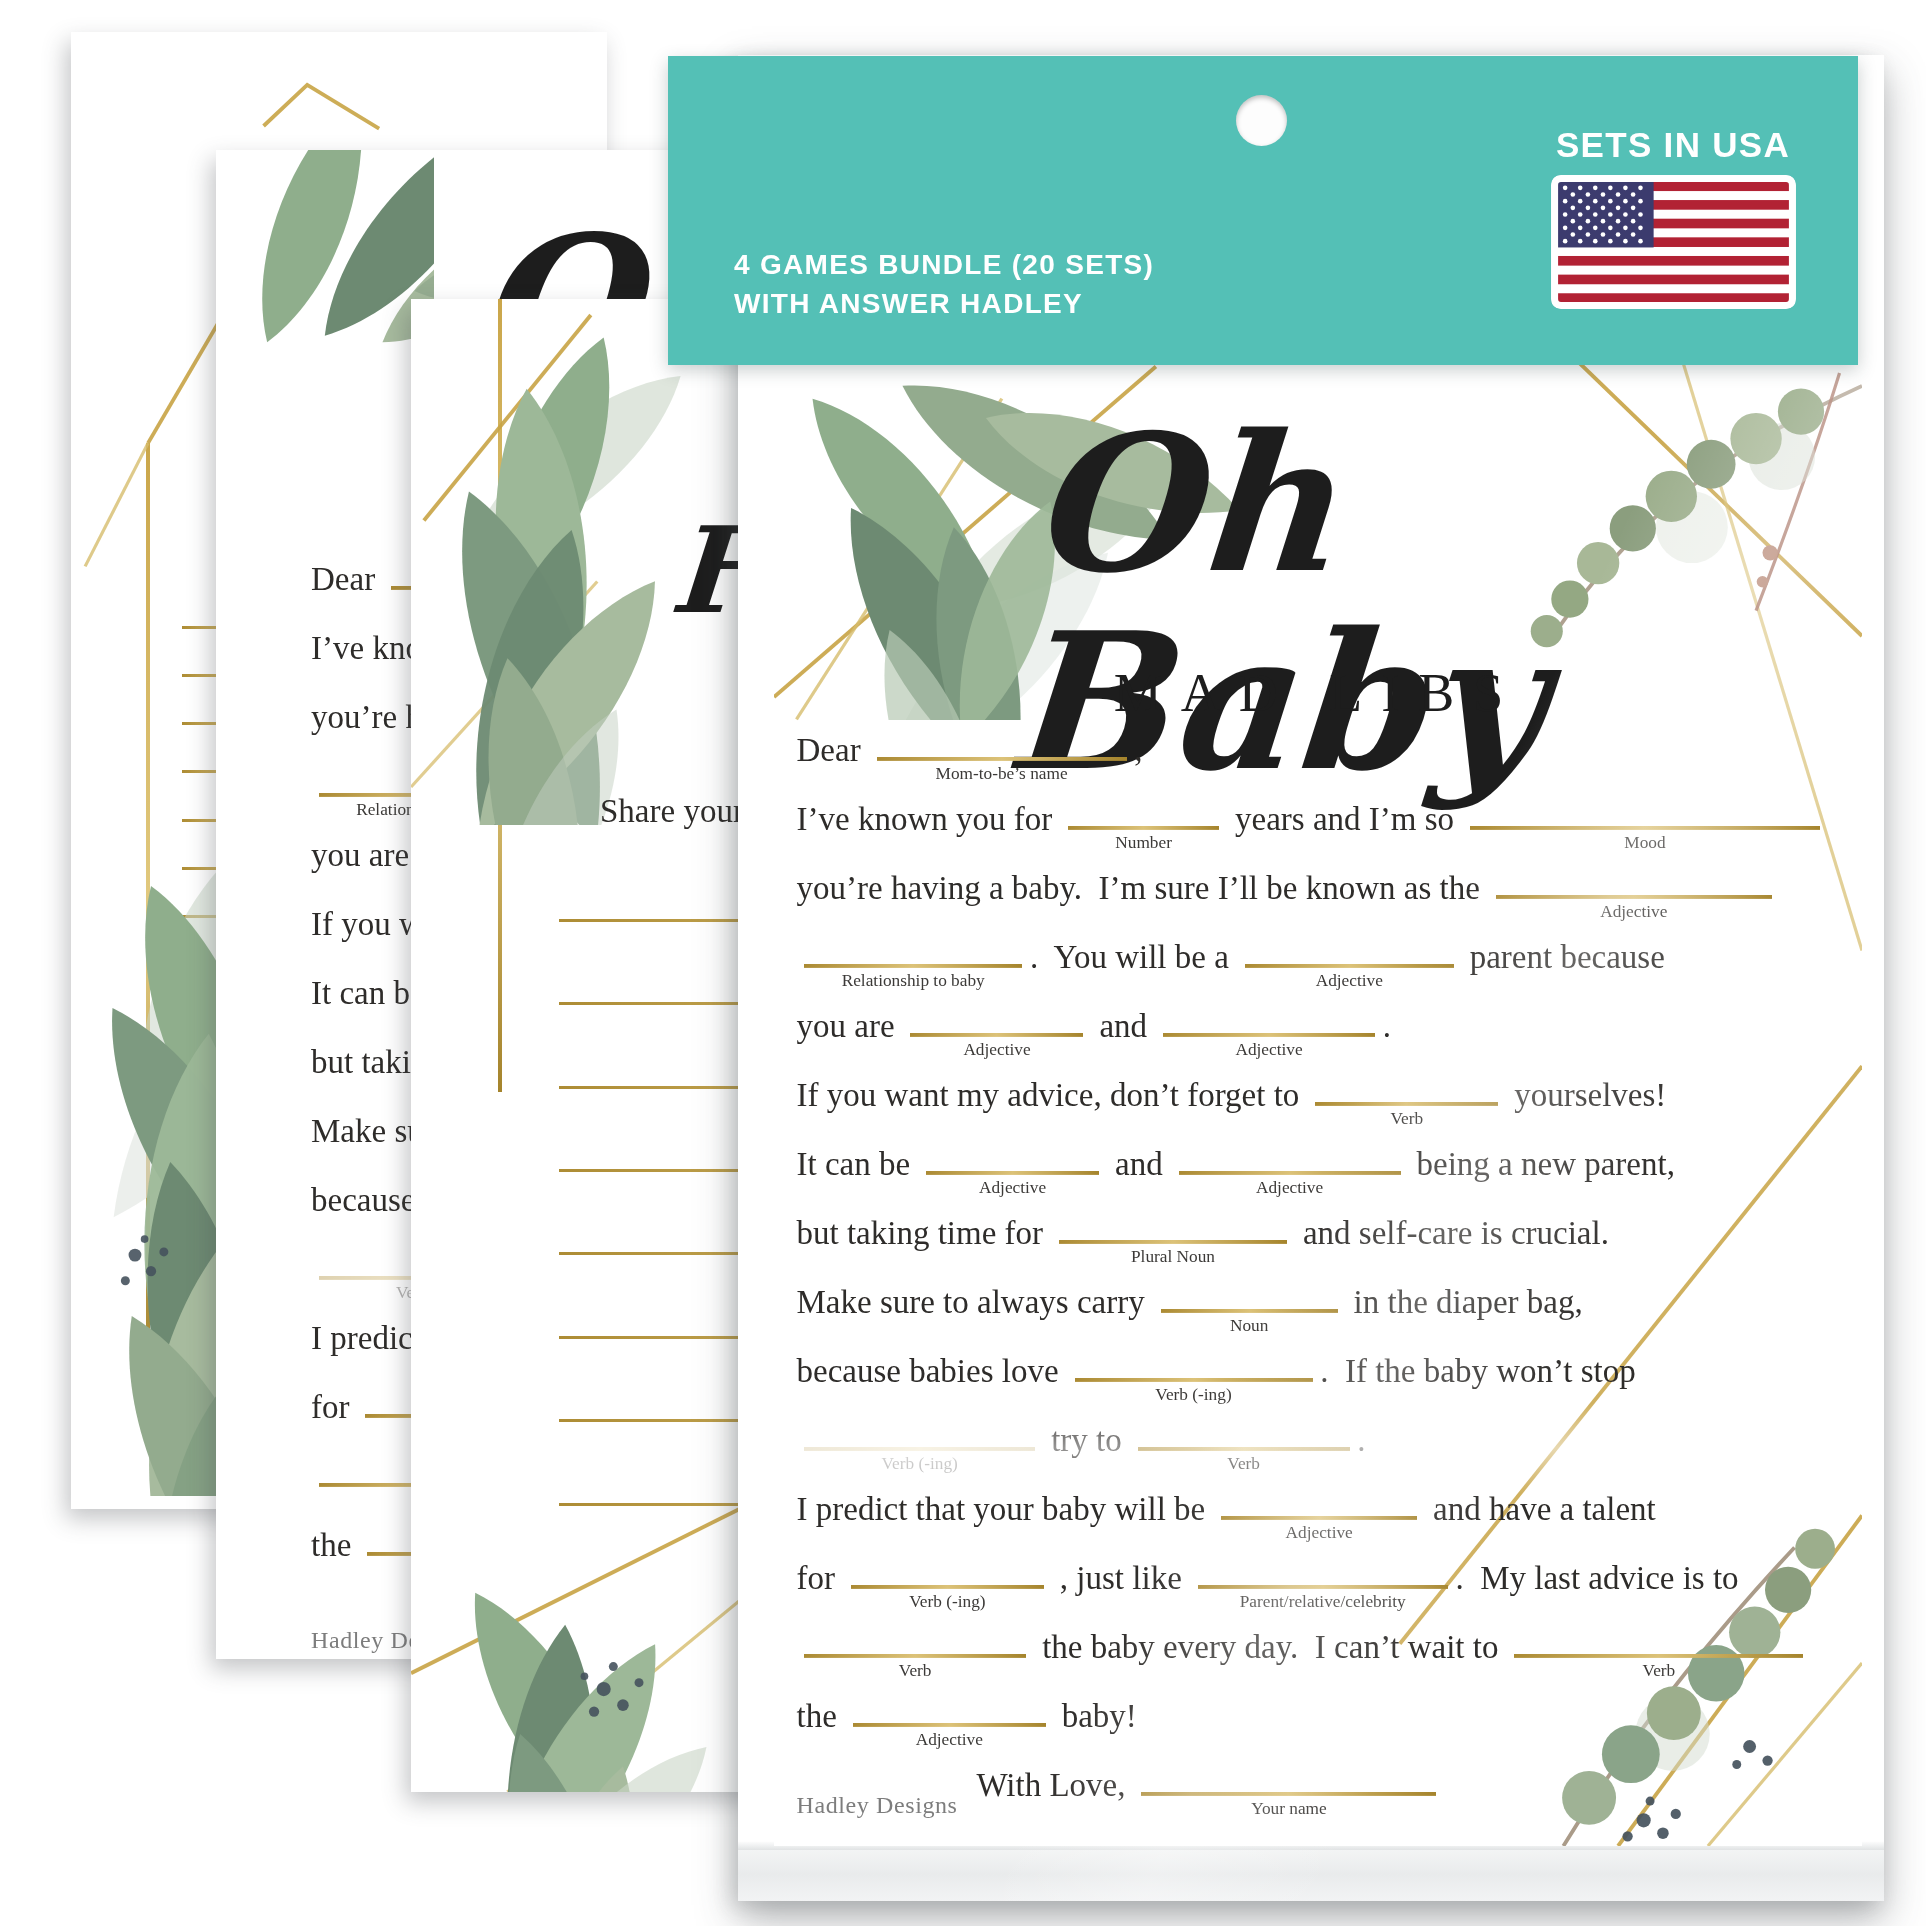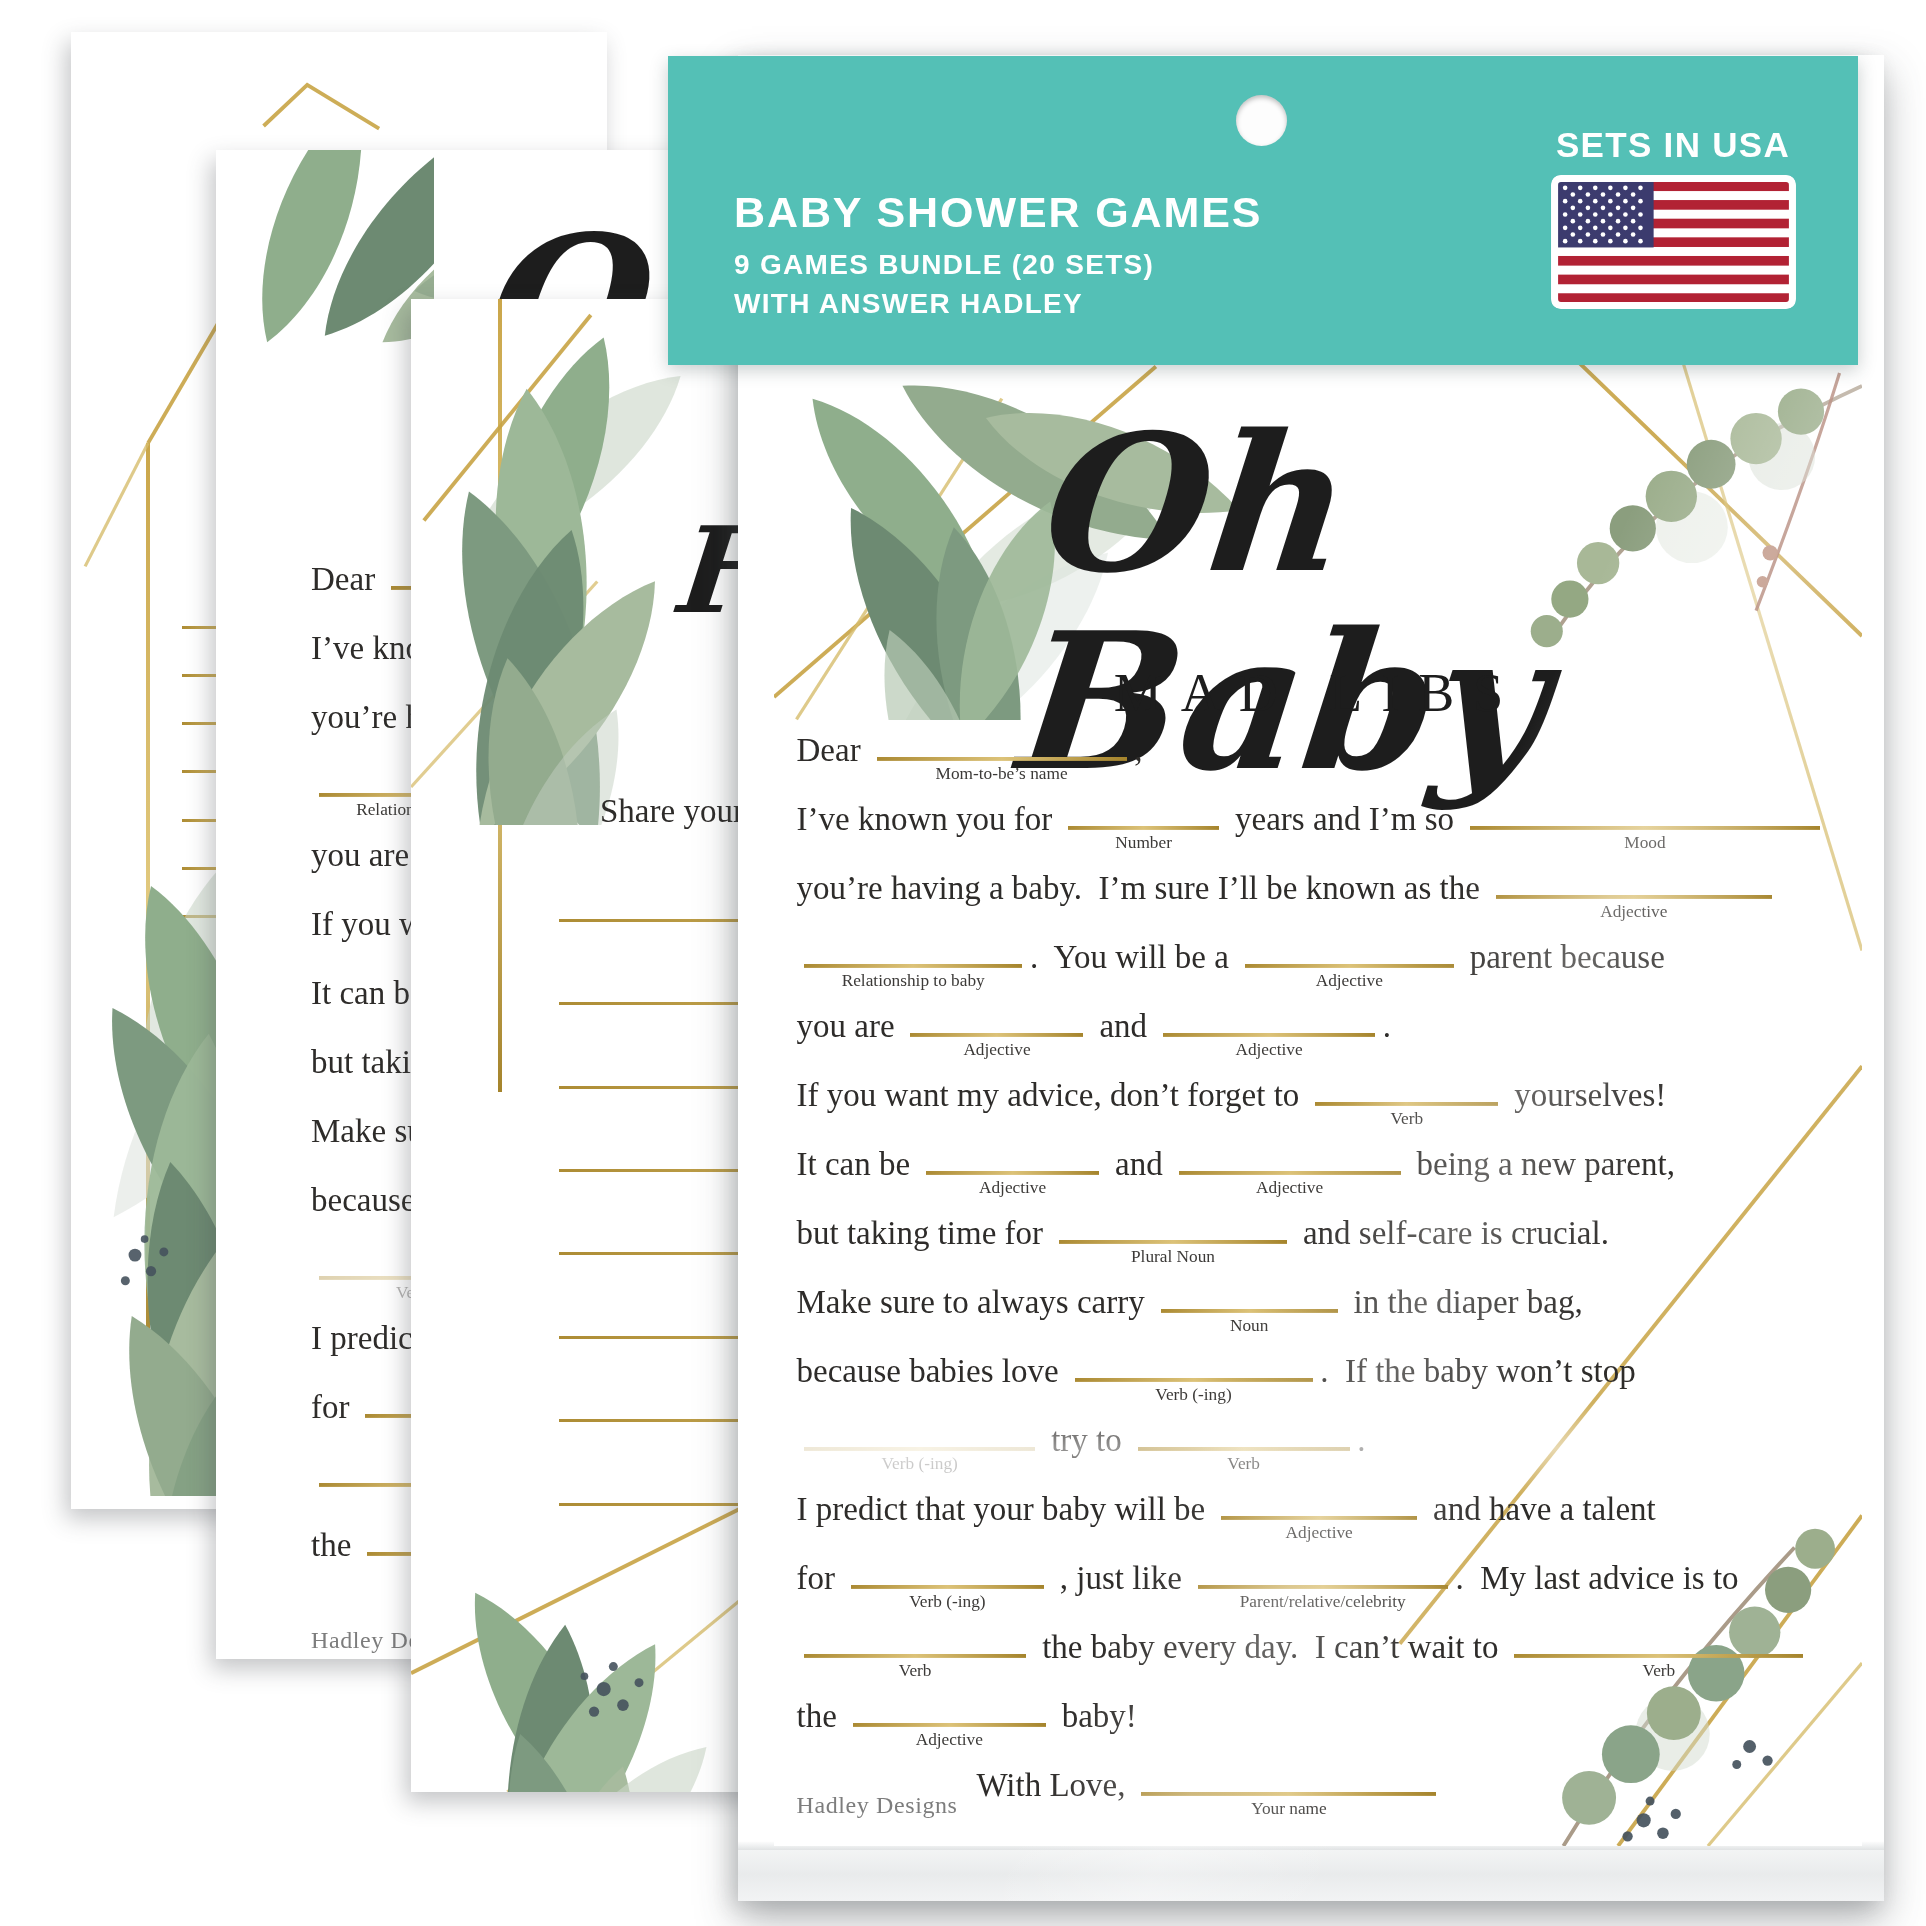--- a/index.html
+++ b/index.html
@@ -261,22 +261,21 @@
       </div>
 
     <div class="brand-footer" style="left:22.5px;top:1432px;">Hadley Designs</div>
   </div>
 
   <div class="sheen" style="left:774px;top:1403px;width:1088px;height:90px;background:linear-gradient(180deg,rgba(255,255,255,0),rgba(255,255,255,.5) 50%,rgba(255,255,255,0));"></div>
   <div class="sheen" style="left:738px;top:55px;width:1146px;height:1846px;background:linear-gradient(115deg,rgba(255,255,255,0) 55%,rgba(255,255,255,.28) 63%,rgba(255,255,255,0) 72%);"></div>
 
   <div id="band">
     <div id="hang-hole"></div>
-    <div class="btitle">BABY SHOWER GAMES</div>
-    <div class="bsub1">9 GAMES BUNDLE (20 SETS)</div>
+    <div class="bsub1">4 GAMES BUNDLE (20 SETS)</div>
     <div class="bsub2">WITH ANSWER HADLEY</div>
     <div class="madein">SETS IN USA</div>
     <svg style="position:absolute;left:883px;top:119px;" width="245" height="134" viewBox="0 0 382 209">
       <rect x="1" y="1" width="380" height="207" rx="12" fill="#ffffff"></rect>
       <g id="flag-stripes">
           <rect x="10" width="362" y="10" height="15.038461538461538" fill="#B22234"></rect>
           <rect x="10" width="362" y="39.07692307692308" height="15.038461538461538" fill="#B22234"></rect>
           <rect x="10" width="362" y="68.15384615384616" height="15.038461538461538" fill="#B22234"></rect>
           <rect x="10" width="362" y="97.23076923076923" height="15.038461538461538" fill="#B22234"></rect>
           <rect x="10" width="362" y="126.3076923076923" height="15.038461538461538" fill="#B22234"></rect>

